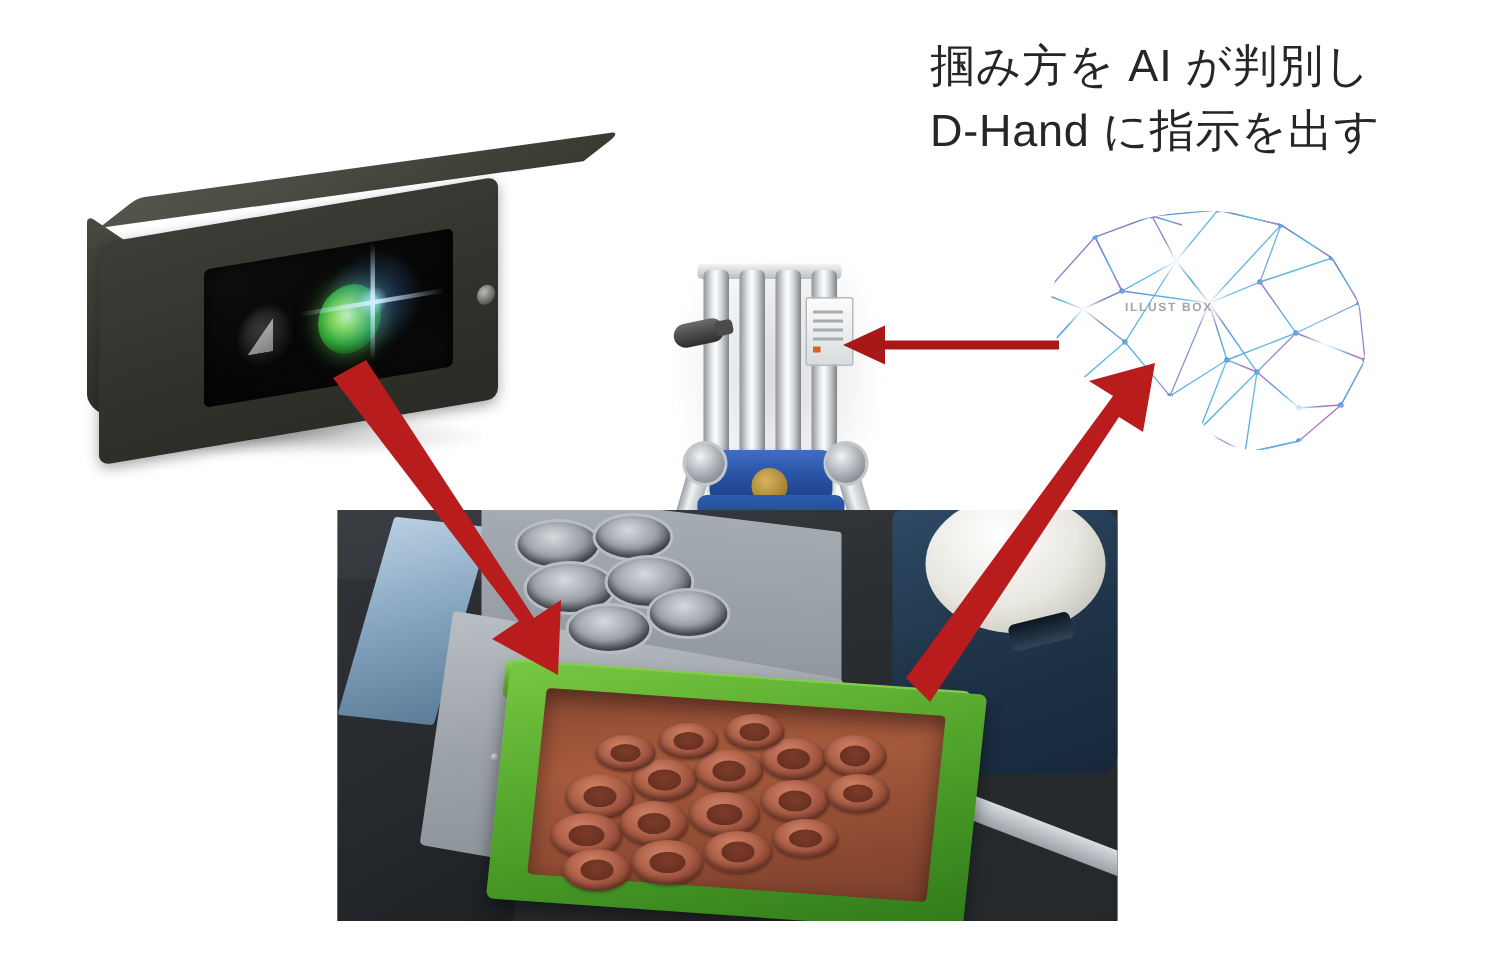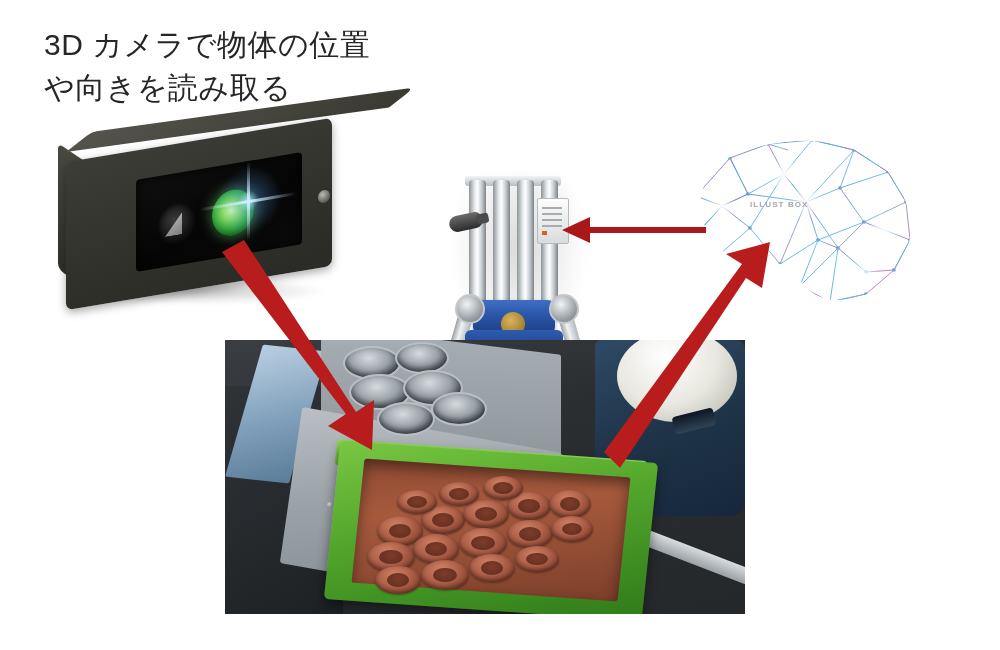--- a/index.html
+++ b/index.html
@@ -255,23 +255,23 @@
   .arrow-svg{position:absolute;overflow:visible;}
   #arrow-camera-to-bin{left:196px;top:236px;width:240px;height:240px;}
   #arrow-bin-to-brain{left:596px;top:240px;width:200px;height:240px;}
   #arrow-brain-to-hand{left:556px;top:212px;width:156px;height:40px;}
 </style>
 </head>
 <body>
 
 <div id="stage">
 
-  <div class="caption" id="caption-left">3D カメラで物体の位置
-や向きを読み取る</div>
-
+
+  <div class="caption" id="caption-right">掴み方を AI が判別し
+D-Hand に指示を出す</div>
 
   <div id="camera-device">
     <div class="cam-shadow"></div>
     <div class="cam-left-face"></div>
     <div class="cam-top"></div>
     <div class="cam-body"></div>
     <div class="cam-window">
       <div class="lens-dark"></div>
       <div class="lens-green"></div>
       <div class="lens-flare"></div>

